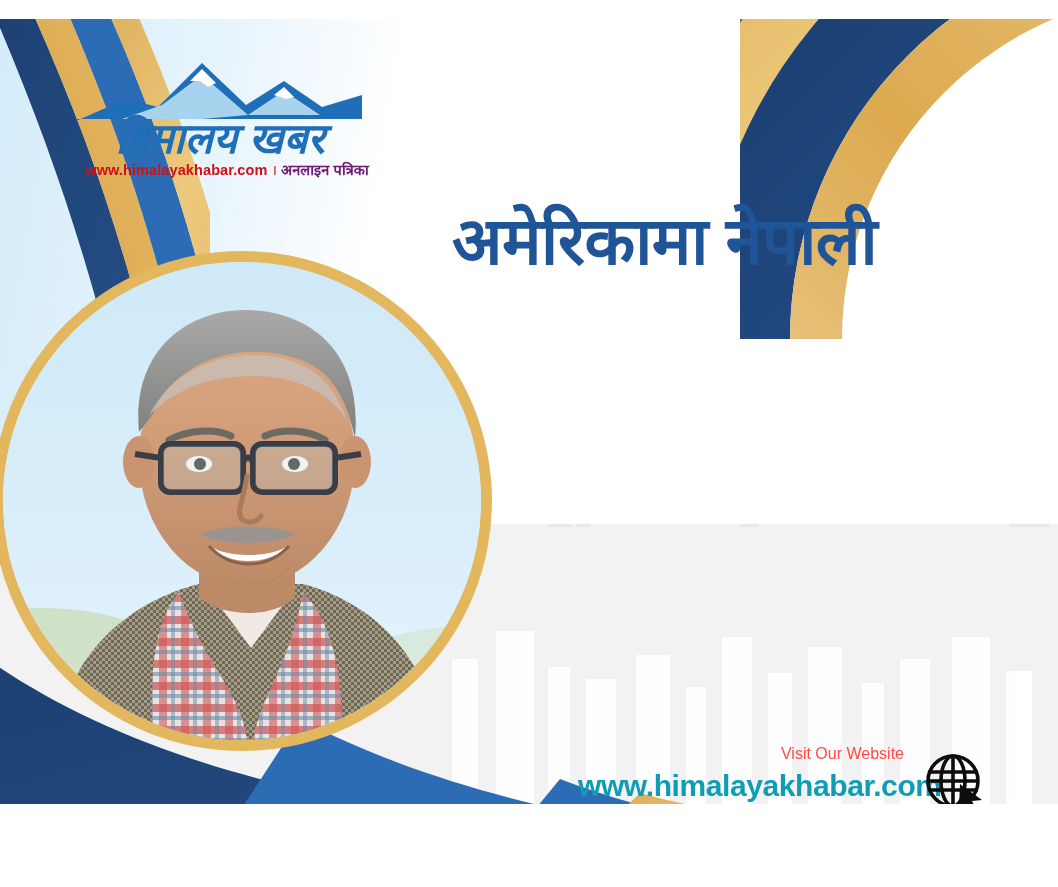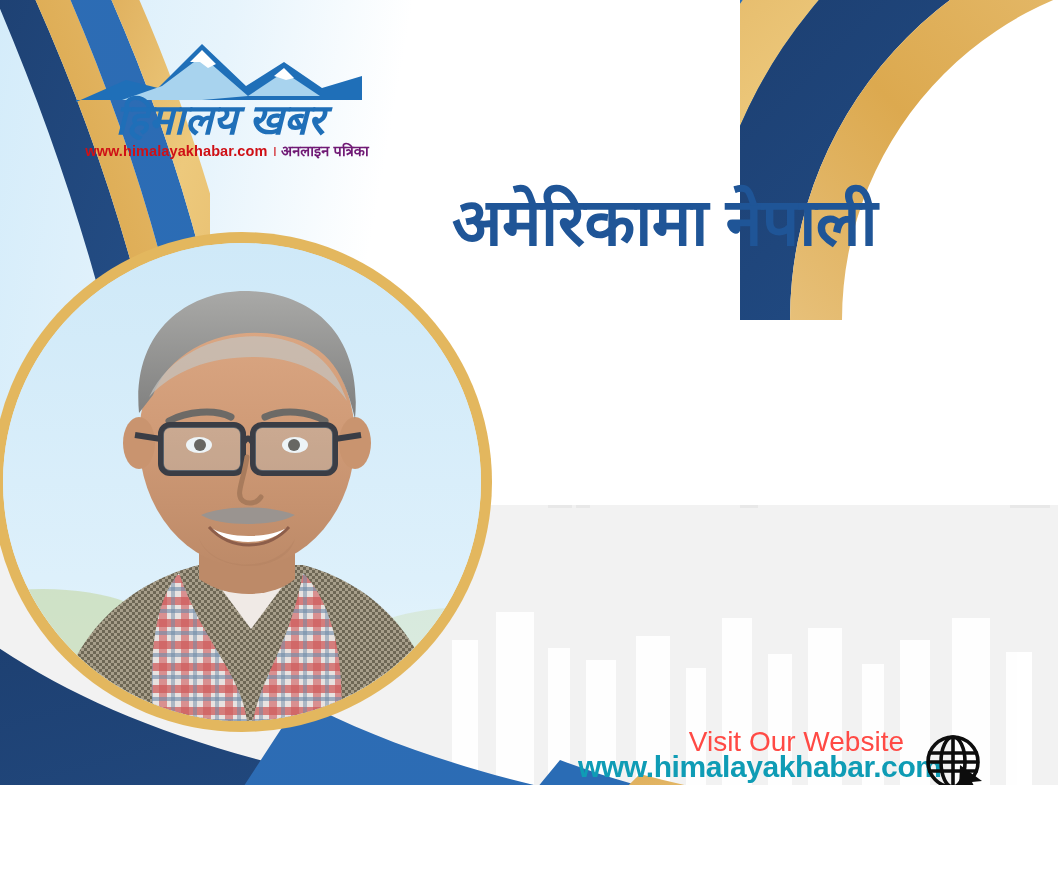--- a/index.html
+++ b/index.html
@@ -8,20 +8,21 @@
     padding: 0;
     background: #ffffff;
   }
   .card {
     position: relative;
     width: 1058px;
     height: 785px;
     overflow: hidden;
     background: #f2f2f2;
     font-family: "Liberation Sans", "DejaVu Sans", sans-serif;
+    margin-top: 19px;
   }
 
   
   .skyline { position:absolute; inset:0; z-index:1; pointer-events:none; }
 
   
   .top-panel {
     position: absolute;
     left: 0; top: 0;
     width: 1058px; height: 505px;
@@ -121,21 +122,21 @@
   .visit-block {
     position:absolute;
     left: 578px; top: 726px;
     width: 410px; height: 72px;
     z-index: 14;
   }
   .visit-label {
     position:absolute;
     right: 84px; top: 0px;
     color:#ff4a45;
-    font-size: 28px;
+    font-size: 16px;
     font-weight: normal;
     white-space: nowrap;
   }
   .visit-url {
     position:absolute;
     left: 0px; top: 24px;
     color:#0f9cb5;
     font-size: 30px;
     font-weight: bold;
     letter-spacing:-0.4px;

